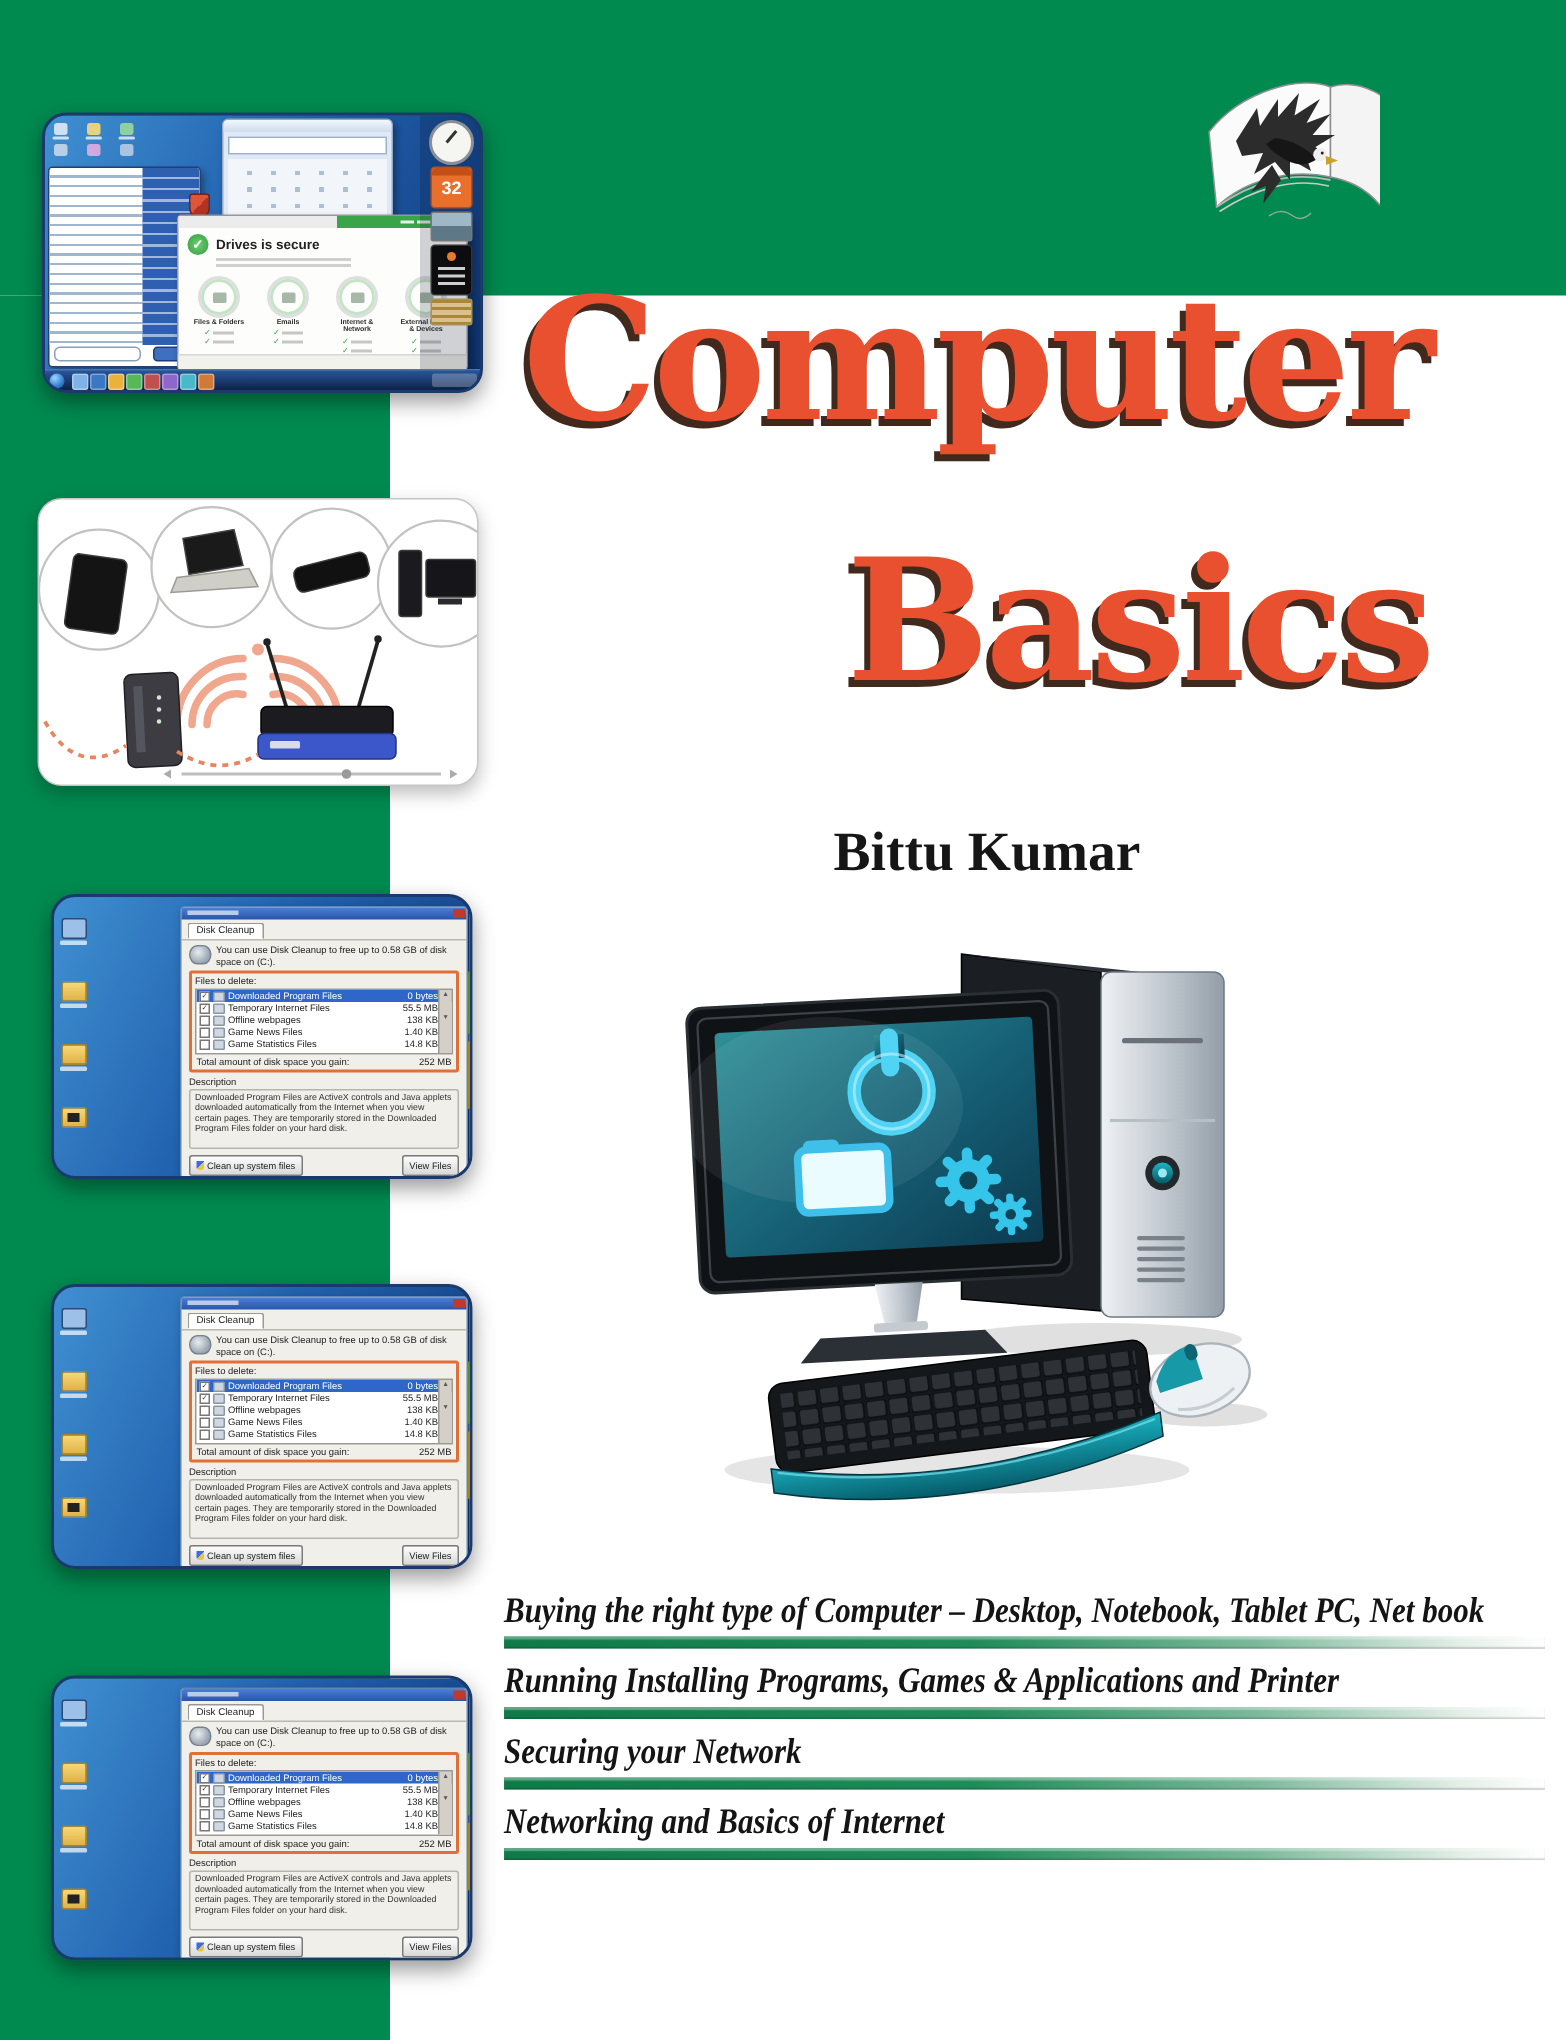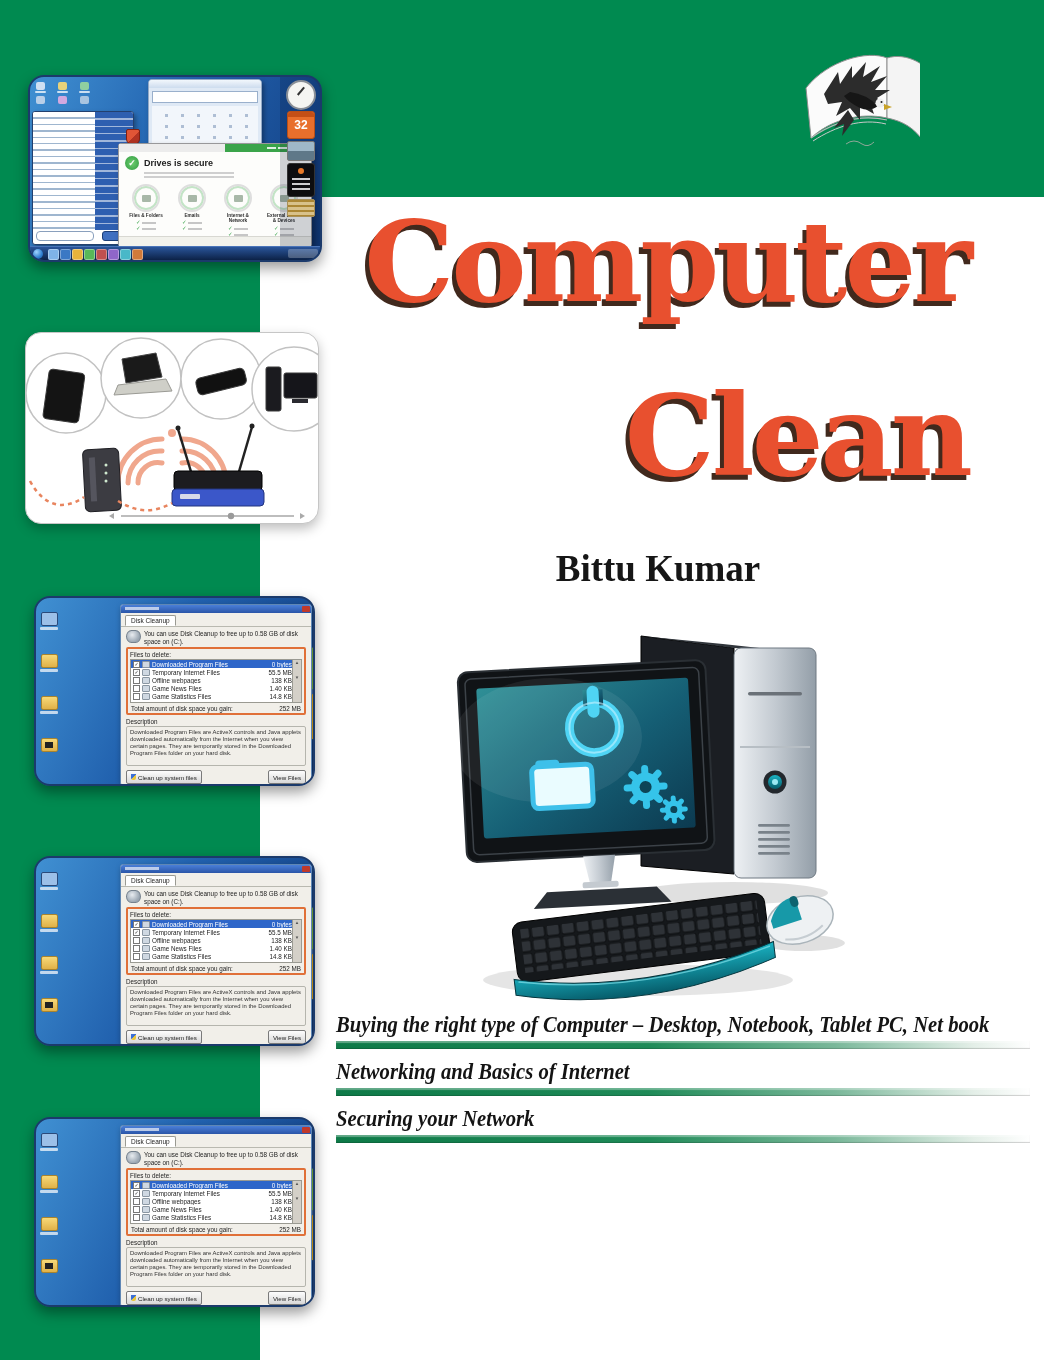--- a/index.html
+++ b/index.html
@@ -5,29 +5,29 @@
   html,body{margin:0;padding:0;background:#e9e9e9;}
   .page{position:relative;width:1044px;height:1360px;background:#fff;overflow:hidden;
         font-family:"Liberation Sans",sans-serif;margin:0 auto;}
   .abs{position:absolute;}
 
   
   .green-band{left:0;top:0;width:1044px;height:197px;background:#008a50;}
   .green-col{left:0;top:197px;width:260px;height:1163px;background:#008a50;}
 
   
-  .title-line{left:356px;width:614px;text-align:right;
+  .title-line{left:340px;width:614px;text-align:right;
     font-family:"DejaVu Serif",serif;font-weight:bold;font-size:113px;line-height:1.1;
-    letter-spacing:-3px;color:#e8502f;text-shadow:-4px 5px 0 #41291d;white-space:nowrap;margin-top:22px;}
+    letter-spacing:-3px;color:#e8502f;text-shadow:-4px 5px 0 #41291d;white-space:nowrap;}
   .t1{top:178px;} .t2{top:352px;}
   .author{left:260px;top:547px;width:796px;text-align:center;
     font-family:"Liberation Serif",serif;font-weight:bold;font-size:37px;color:#161616;}
 
   
-  .topics{left:336px;top:1012px;width:702px;}
+  .topics{left:336px;top:1062px;width:702px;}
   .topic-row{margin-bottom:10px;}
   .topic-text{display:block;font-family:"Liberation Serif",serif;font-style:italic;font-weight:bold;
     font-size:24px;line-height:25px;color:#141414;white-space:nowrap;
     transform:scaleX(.86);transform-origin:left center;}
   .topic-bar{margin-top:4px;width:694px;height:8px;
     background:linear-gradient(to right,#0e7a48 0,#1f8b58 45%,#7ab89a 72%,#e4efe8 92%,rgba(255,255,255,0) 100%);
     box-shadow:inset 0 2px 1px rgba(255,255,255,.35), inset 0 -1px 1px rgba(0,0,0,.18);}
 
   
   .panel{position:absolute;border-radius:16px;overflow:hidden;}
@@ -169,21 +169,21 @@
     <path d="M34 54 L48 32 L50 44 L62 26 L62 38 L76 22 L73 37 L90 26 L81 42 L97 36 L85 50 L100 50 L87 58 L96 66 L80 62 L84 74 L70 66 L70 80 L60 68 L46 76 L52 62 L38 64 Z" fill="#2c2c2c"></path>
     <path d="M60 52 Q76 54 88 66 Q80 72 70 68 Q58 62 54 56 Z" fill="#161616"></path>
     <circle cx="90" cy="63" r="4.5" fill="#efefef"></circle>
     <circle cx="91.5" cy="62" r="1" fill="#222"></circle>
     <path d="M94 64 l8 3 l-8 3 z" fill="#c9a227"></path>
     <path d="M58 70 L44 88 L54 84 L52 96 L64 80 Z" fill="#2c2c2c"></path>
     <path d="M56 104 q8 -6 16 0 q6 4 12 -2" fill="none" stroke="#8fa898" stroke-width="1"></path>
   </svg>
 
   <div class="abs title-line t1">Computer</div>
-  <div class="abs title-line t2">Clean</div>
+  <div class="abs title-line t2">Basics</div>
   <div class="abs author">Bittu Kumar</div>
 
   <div class="panel shot collage">
     <span class="di" style="left:6px;top:5px;background:#cfe0f2;"></span>
     <span class="di" style="left:28px;top:5px;background:#e8d27a;"></span>
     <span class="di" style="left:50px;top:5px;background:#8fd0a0;"></span>
     <span class="di" style="left:6px;top:19px;background:#b9cfe8;"></span>
     <span class="di" style="left:28px;top:19px;background:#d2a8e0;"></span>
     <span class="di" style="left:50px;top:19px;background:#a8c4e0;"></span>
     <span class="di-label" style="left:5px;top:14px;"></span>
@@ -707,22 +707,26 @@
 
   </div>
 </div>
 
   <div class="abs topics">
     <div class="topic-row">
       <span class="topic-text">Buying the right type of Computer – Desktop, Notebook, Tablet PC, Net book</span>
       <div class="topic-bar"></div>
     </div>
     <div class="topic-row">
-      <span class="topic-text">Networking and Basics of Internet</span>
+      <span class="topic-text">Running Installing Programs, Games &amp; Applications and Printer</span>
       <div class="topic-bar"></div>
     </div>
     <div class="topic-row">
       <span class="topic-text">Securing your Network</span>
       <div class="topic-bar"></div>
     </div>
+    <div class="topic-row">
+      <span class="topic-text">Networking and Basics of Internet</span>
+      <div class="topic-bar"></div>
+    </div>
   </div>
 
 </div>
 
 </body></html>

